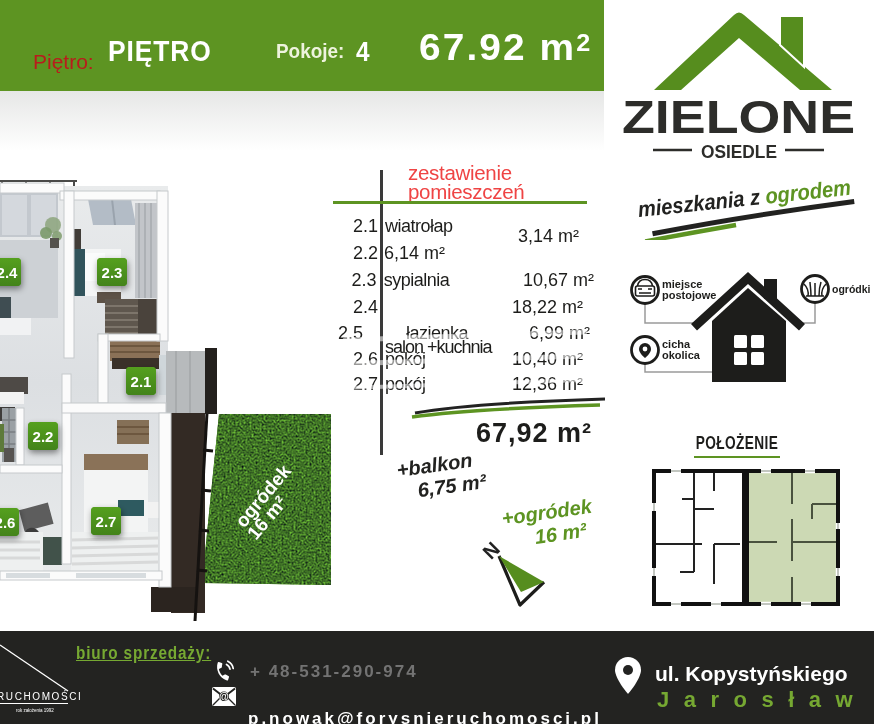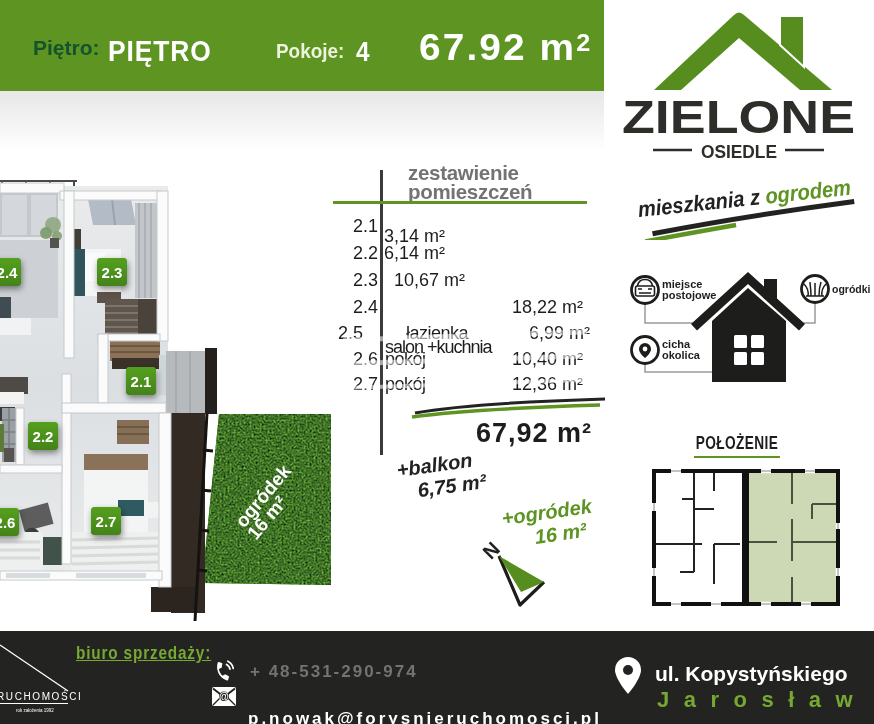--- a/index.html
+++ b/index.html
@@ -6,21 +6,21 @@
   body{width:874px;height:724px;position:relative;overflow:hidden;background:#fff;
        font-family:"Liberation Sans", sans-serif;}
   .abs{position:absolute;}
 </style>
 </head>
 <body>
 
 <div class="abs" style="left:0;top:0;width:604px;height:91px;background:#5d9422;"></div>
 <div class="abs" style="left:0;top:91px;width:604px;height:60px;background:linear-gradient(to bottom,rgba(100,105,100,0.16),rgba(120,125,120,0.0));"></div>
 
-<div class="abs" style="left:33px;top:36px;color:#14532d;font-size:21px;font-weight:bold;transform:scaleX(1);transform-origin:0 0;">Piętro:</div>
+<div class="abs" style="left:33px;top:50px;color:#b91c1c;font-size:21px;font-weight:normal;transform:scaleX(1);transform-origin:0 0;">Piętro:</div>
 <div class="abs" style="left:108px;top:35px;color:#fff;font-size:29px;font-weight:bold;letter-spacing:1px;transform:scaleX(0.91);transform-origin:0 0;">PIĘTRO</div>
 
 <div class="abs" style="left:276px;top:39px;color:#eef3dd;font-size:21px;font-weight:bold;transform:scaleX(0.9);transform-origin:0 0;">Pokoje:</div>
 <div class="abs" style="left:356px;top:37px;color:#fff;font-size:27px;font-weight:bold;transform:scaleX(0.9);transform-origin:0 0;">4</div>
 
 <div class="abs" style="left:419px;top:27px;color:#fff;font-size:37px;font-weight:bold;letter-spacing:2px;transform:scaleX(1.05);transform-origin:0 0;">67.92 m<span style="font-size:24px;vertical-align:9px;">2</span></div>
 
 <svg class="abs" style="left:604px;top:0;" width="270" height="240" viewBox="0 0 270 240">
 
   <path d="M50,90 L130,15 Q135,10 140,15 L228,90 L196,90 L135,38 L77,90 Z" fill="#568d1e"></path>
@@ -260,35 +260,37 @@
         <rect x="91" y="337" width="30" height="28" rx="4" fill="url(#lblg)"></rect>
         <text x="106" y="357">2.7</text>
       </g>
   </g>
 </svg>
 
 <div class="abs" style="left:330px;top:150px;width:280px;">
 
   <div class="abs" style="left:50px;top:20px;width:2.5px;height:285px;background:#3a3a3a;"></div>
 
-  <div class="abs" style="left:78px;top:13px;font-size:20.5px;font-weight:bold;color:#737373;line-height:19px;letter-spacing:-0.3px;">zestawienie<br>pomieszczeń</div>
+  <div class="abs" style="left:78px;top:13px;font-size:20.5px;font-weight:normal;color:#ef4444;line-height:19px;letter-spacing:-0.3px;">zestawienie<br>pomieszczeń</div>
 
   <div class="abs" style="left:3px;top:51px;width:254px;height:3px;background:#5d9422;"></div>
 
   <div class="abs" style="left:0;top:66px;width:260px;font-size:18px;color:#1d1d1b;white-space:nowrap;">
     <div style="display:flex;height:27px;">
         <span style="width:48px;text-align:right;">2.1</span>
+        <span style="width:127px;padding-left:7px;letter-spacing:-0.5px;">wiatrołap</span>
         <span style="width:67px;text-align:right;margin-top:10px;">3,14 m²</span>
       </div>
     <div style="display:flex;height:27px;">
         <span style="width:48px;text-align:right;">2.2</span>
         <span style="width:67px;text-align:right;">6,14 m²</span>
       </div>
     <div style="display:flex;height:27px;">
         <span style="width:48px;text-align:right;">2.3</span>
+        <span style="width:127px;padding-left:7px;letter-spacing:-0.5px;">sypialnia</span>
         <span style="width:67px;text-align:right;margin-left:16px;">10,67 m²</span>
       </div>
     <div style="display:flex;height:26px;">
         <span style="width:48px;text-align:right;">2.4</span>
         <span style="width:127px;padding-left:7px;letter-spacing:-1px;margin-top:40px;">salon +kuchnia</span>
         <span style="width:67px;text-align:right;">18,22 m²</span>
       </div>
     <div style="display:flex;height:26px;gap:36px;">
         <span style="width:48px;text-align:right;">2.5</span>
         <span style="width:127px;padding-left:7px;letter-spacing:-0.5px;">łazienka</span>

